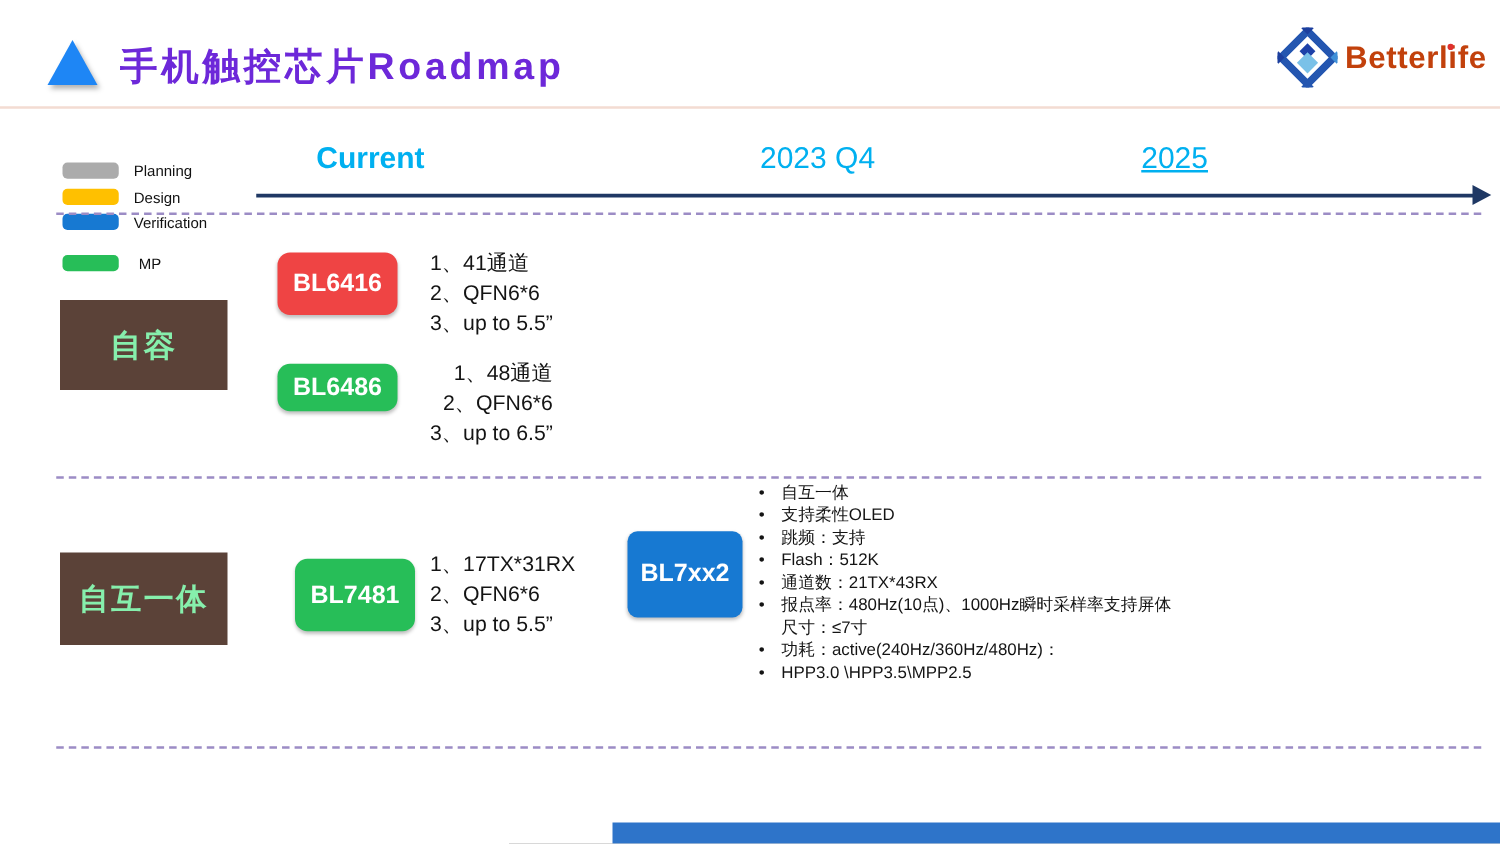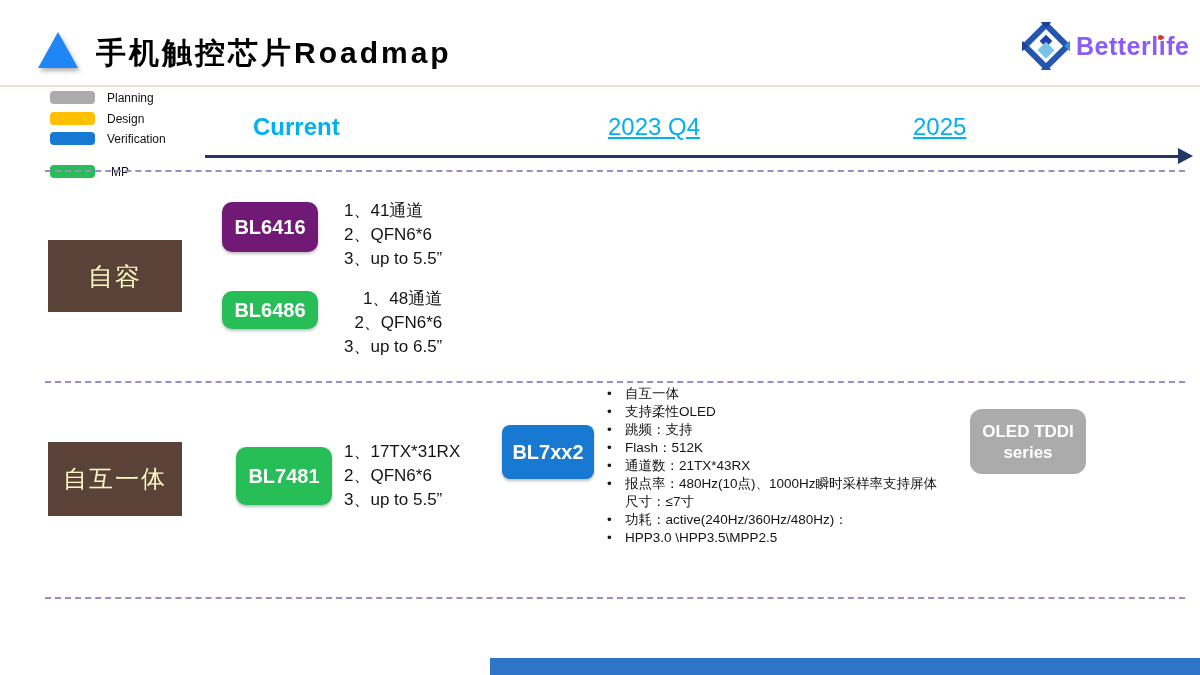--- a/index.html
+++ b/index.html
@@ -1,39 +1,39 @@
 <!DOCTYPE html>
 <html><head>
 <meta charset="utf-8">
 <style>
   html,body{margin:0;padding:0;}
   body{font-family:"Liberation Sans","DejaVu Sans",sans-serif;background:#888;}
   .slide{position:relative;width:1200px;height:675px;background:#ffffff;overflow:hidden;}
   .abs{position:absolute;}
   
-  .title{font-size:30px;font-weight:bold;color:#000000;letter-spacing:3px;white-space:nowrap;}
+  .title{font-size:30px;font-weight:bold;color:#6d28d9;letter-spacing:3px;white-space:nowrap;}
   .tri{width:0;height:0;border-left:20px solid transparent;border-right:20px solid transparent;
        border-bottom:36px solid #1E86F5;filter:drop-shadow(2px 3px 2px rgba(0,0,0,.3));}
   .hdr-line{height:2px;background:#f3dcd2;}
-  .brand-text{font-size:25px;font-weight:bold;color:#8b5cf6;letter-spacing:.5px;}
+  .brand-text{font-size:25px;font-weight:bold;color:#c2410c;letter-spacing:.5px;}
   .i-dot{width:5px;height:5px;border-radius:50%;background:#E0312E;}
   
   .lg-row{display:flex;align-items:center;height:15px;}
   .lg-swatch{width:45px;height:13px;border-radius:4px;margin-right:12px;flex:0 0 auto;}
   .lg-label{font-size:12px;color:#111;}
   
   .tl-line{height:3px;background:#1F3864;}
   .tl-arrow{width:0;height:0;border-top:8px solid transparent;border-bottom:8px solid transparent;
             border-left:15px solid #1F3864;}
   .milestone{font-size:24px;color:#00B0F0;white-space:nowrap;}
   .milestone.bold{font-weight:bold;}
   .dash{border-top:2px dashed #9C8CC5;height:0;}
   
-  .cat-box{background:#5B4238;color:#fef9c3;display:flex;align-items:center;justify-content:center;
-           font-size:25px;font-weight:normal;letter-spacing:2px;}
+  .cat-box{background:#5B4238;color:#86efac;display:flex;align-items:center;justify-content:center;
+           font-size:25px;font-weight:bold;letter-spacing:2px;}
   .chip{border-radius:10px;color:#fff;font-weight:bold;font-size:20px;display:flex;
         align-items:center;justify-content:center;box-shadow:0 2px 3px rgba(0,0,0,.25);}
   .spec{font-size:17px;color:#141414;line-height:24px;white-space:nowrap;}
   .features{font-size:13.5px;color:#141414;}
   .f-line{display:flex;line-height:18px;white-space:nowrap;}
   .f-line .b{width:18px;flex:0 0 auto;text-align:left;}
   .future-box{background:#ABABAB;border-radius:12px;color:#fff;font-weight:bold;font-size:17px;
               line-height:21px;display:flex;align-items:center;justify-content:center;text-align:center;}
   .footer-bar{background:#2E74C9;}
 </style>
@@ -57,49 +57,49 @@
         <rect x="21" y="21" width="12" height="12" fill="#7AC1E8"></rect>
       </g>
     </svg>
   </div>
   <div class="abs brand-text" style="left:1076px;top:32px;">Betterlife</div>
   <div class="abs i-dot" style="left:1158px;top:35px;"></div>
 
   <div class="abs hdr-line" style="left:0;top:85px;width:1200px;"></div>
 
   <div class="abs" style="left:50px;top:90px;">
-    <div class="lg-row" style="margin-bottom:6px;">
+    <div class="lg-row" style="margin-bottom:6px;margin-top:39px;">
       <span class="lg-swatch" style="background-color: rgb(171, 171, 171);"></span>
       <span class="lg-label">Planning</span>
     </div>
     <div class="lg-row" style="margin-bottom:5px;">
       <span class="lg-swatch" style="background-color: rgb(255, 192, 0);"></span>
       <span class="lg-label">Design</span>
     </div>
     <div class="lg-row" style="margin-bottom:18px;">
       <span class="lg-swatch" style="background-color: rgb(23, 121, 210);"></span>
       <span class="lg-label">Verification</span>
     </div>
     <div class="lg-row">
       <span class="lg-swatch" style="background-color: rgb(39, 190, 88);"></span>
       <span class="lg-label" style="padding-left:4px;">MP</span>
     </div>
   </div>
 
   <div class="abs milestone bold" style="left:253px;top:113px;">Current</div>
-  <div class="abs milestone" style="left:608px;top:113px;text-decoration:underline;">2023 Q4</div>
+  <div class="abs milestone" style="left:608px;top:113px;">2023 Q4</div>
   <div class="abs milestone" style="left:913px;top:113px;text-decoration:underline;">2025</div>
   <div class="abs tl-line" style="left:205px;top:155px;width:975px;"></div>
   <div class="abs tl-arrow" style="left:1178px;top:148px;"></div>
 
   <div class="abs dash" style="left:45px;top:170px;width:1140px;"></div>
 
   <div class="abs cat-box" style="left:48px;top:240px;width:134px;height:72px;">自容</div>
 
-  <div class="abs chip" style="left: 222px; top: 202px; width: 96px; height: 50px; background-color: #701a75;">BL6416</div>
+  <div class="abs chip" style="left: 222px; top: 202px; width: 96px; height: 50px; background-color: #ef4444;">BL6416</div>
   <div class="abs spec" style="left:344px;top:199px;">
     <div>1、41通道</div>
     <div>2、QFN6*6</div>
     <div>3、up to 5.5”</div>
   </div>
 
   <div class="abs chip" style="left: 222px; top: 291px; width: 96px; height: 38px; background-color: rgb(39, 190, 88);">BL6486</div>
   <div class="abs spec" style="left:344px;top:287px;text-align:right;">
     <div>1、48通道</div>
     <div>2、QFN6*6</div>
@@ -110,21 +110,21 @@
 
   <div class="abs cat-box" style="left:48px;top:442px;width:134px;height:74px;font-size:24px;">自互一体</div>
 
   <div class="abs chip" style="left: 236px; top: 447px; width: 96px; height: 58px; background-color: rgb(39, 190, 88);">BL7481</div>
   <div class="abs spec" style="left:344px;top:440px;">
     <div>1、17TX*31RX</div>
     <div>2、QFN6*6</div>
     <div>3、up to 5.5”</div>
   </div>
 
-  <div class="abs chip" style="left: 502px; top: 425px; width: 92px; height: 54px; border-radius: 8px; background-color: rgb(23, 121, 210);">BL7xx2</div>
+  <div class="abs chip" style="left: 502px; top: 425px; width: 92px; height: 69px; border-radius: 8px; background-color: rgb(23, 121, 210);">BL7xx2</div>
 
   <div class="abs features" style="left:607px;top:385px;width:575px;">
     <div class="f-line">
         <span class="b">•</span>
         <span>自互一体</span>
       </div>
     <div class="f-line">
         <span class="b">•</span>
         <span>支持柔性OLED</span>
       </div>
@@ -151,24 +151,18 @@
     <div class="f-line">
         <span class="b">•</span>
         <span>功耗：active(240Hz/360Hz/480Hz)：</span>
       </div>
     <div class="f-line">
         <span class="b">•</span>
         <span>HPP3.0 \HPP3.5\MPP2.5</span>
       </div>
   </div>
 
-  <div class="abs future-box" style="left:970px;top:409px;width:116px;height:65px;">
-    <div>
-      <div>OLED TDDI</div>
-      <div>series</div>
-    </div>
-  </div>
 
   <div class="abs dash" style="left:45px;top:597px;width:1140px;"></div>
 
   <div class="abs footer-bar" style="left: 490px; top: 658px; width: 710px; height: 17px; background-color: rgb(46, 116, 201);"></div>
 
 </div>
 
 </body></html>

